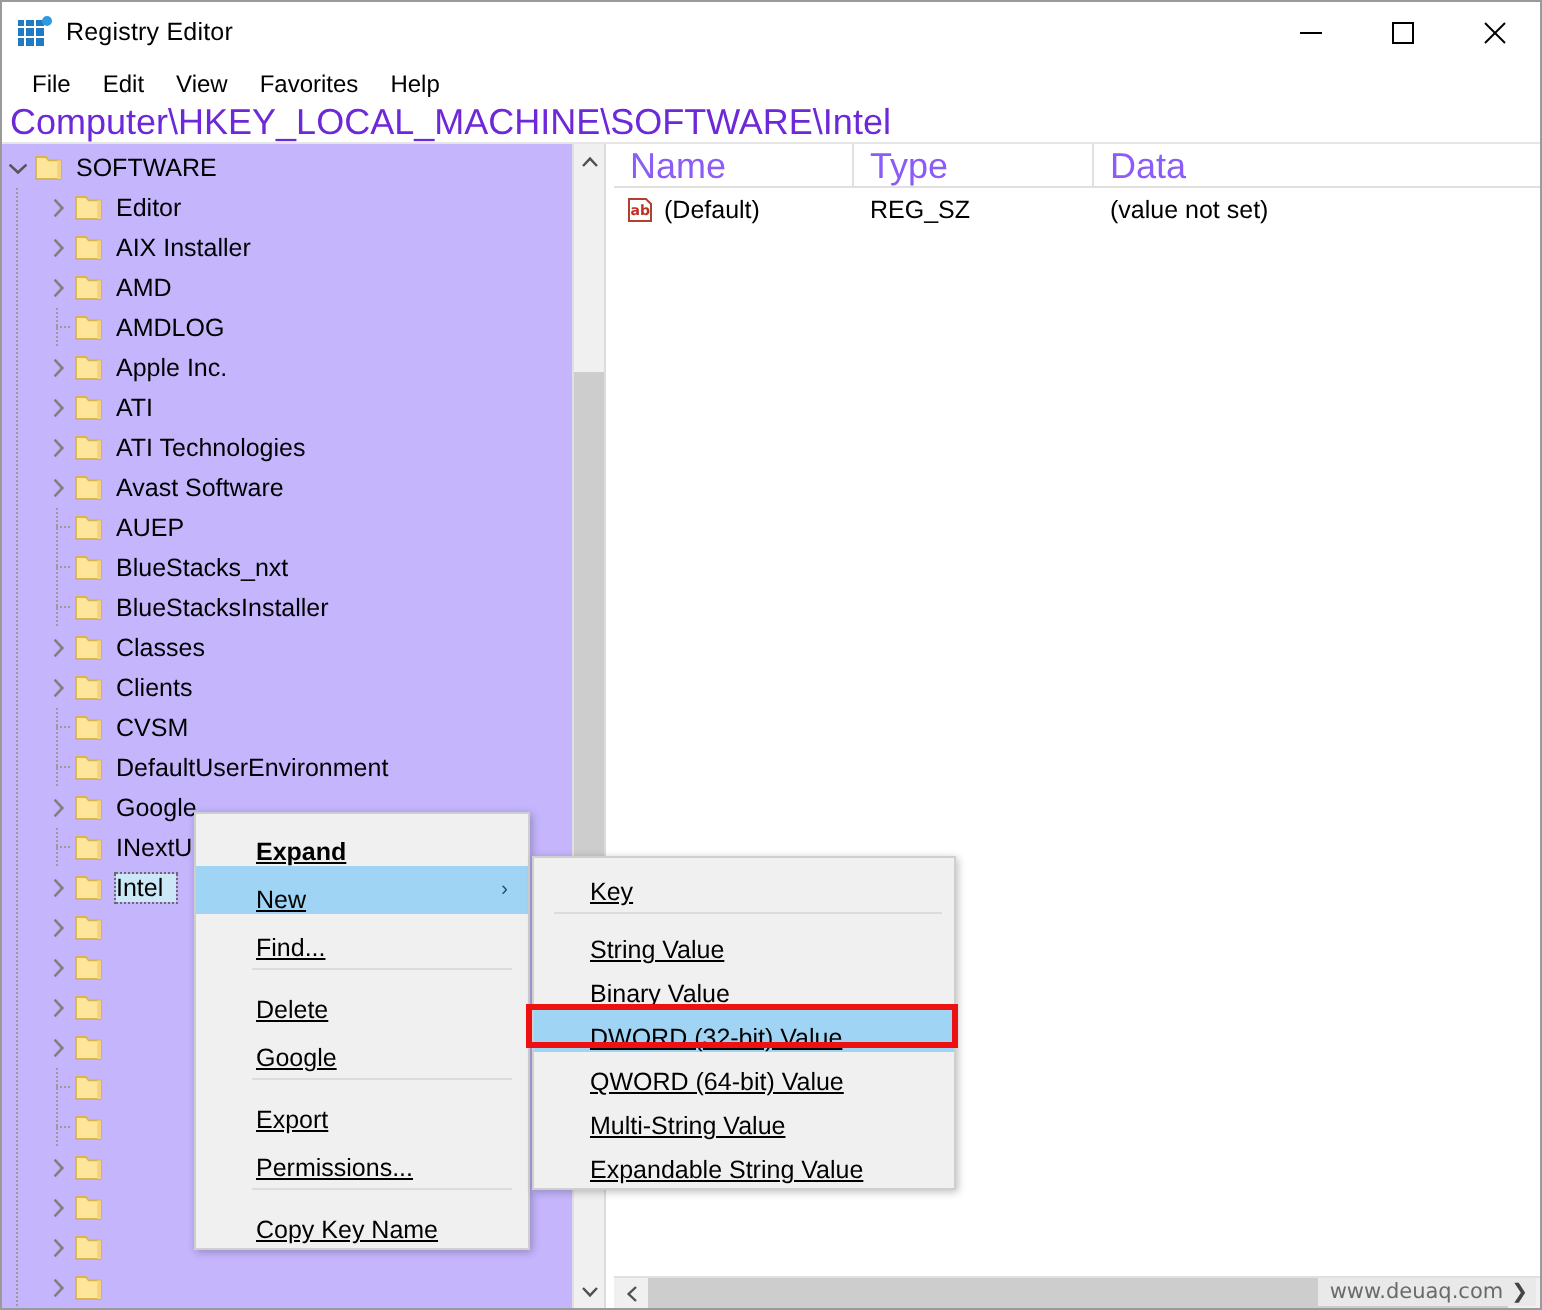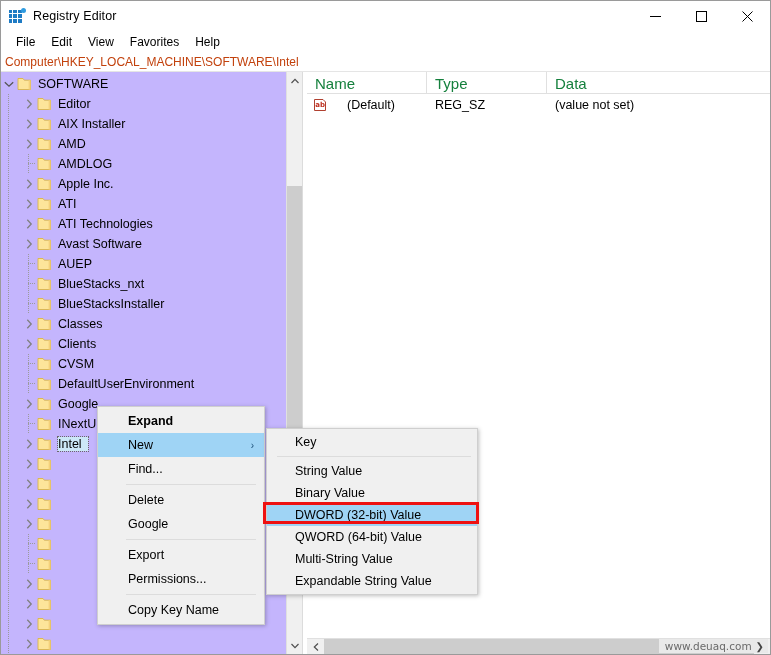--- a/index.html
+++ b/index.html
@@ -81,21 +81,21 @@
   
   .addressbar {
     position: absolute; left: 0; top: 51px;
     width: 769px; height: 20px;
     background: #ffffff;
     border-bottom: 1px solid #e5e5e5;
     display: flex; align-items: center;
     padding-left: 4px;
   }
   .addressbar span {
-    font-size: 12px; color: #c2410c;
+    font-size: 18px; color: #6d28d9;
     white-space: nowrap;
   }
 
   
   .panes {
     position: absolute; left: 0; top: 71px;
     width: 769px; height: 582px;
     display: flex;
   }
   .left-pane {
@@ -211,61 +211,62 @@
     position: absolute; left: 0; top: 0;
     width: 463px; height: 22px;
     display: flex;
     border-bottom: 1px solid #e0e0e0;
     background: #ffffff;
   }
   .col-head {
     height: 22px;
     display: flex; align-items: center;
     padding-left: 8px;
-    font-size: 15px; color: #15803d;
+    font-size: 18px; color: #8b5cf6;
     border-right: 1px solid #e0e0e0;
     white-space: nowrap;
   }
   .col-name { width: 120px; }
   .col-type { width: 120px; }
   .col-data { width: 223px; border-right: none; }
   .list-row {
     position: absolute; left: 0; top: 22px;
     width: 463px; height: 22px;
     display: flex; align-items: center;
     font-size: 12.5px; color: #000000;
   }
   .cell { display: flex; align-items: center; white-space: nowrap; }
   .cell-name { width: 120px; padding-left: 6px; }
   .cell-type { width: 120px; padding-left: 8px; }
   .cell-data { width: 223px; padding-left: 8px; }
   .ab-icon {
     width: 14px; height: 14px; flex: none;
-    margin-right: 20px; position: relative;
+    margin-right: 5px; position: relative;
   }
   .ab-icon svg { display: block; }
 
   
   .ctxmenu {
     position: absolute;
     background: #f0f0f0;
     border: 1px solid #cfcfcf;
     box-shadow: 1px 1px 4px rgba(0,0,0,0.25);
     padding: 2px 0;
     z-index: 50;
   }
   #context-menu { left: 96px; top: 405px; width: 168px; }
   #new-submenu  { left: 265px; top: 427px; width: 212px; }
   .ctx-item {
     position: relative;
     height: 24px;
-    display: flex; align-items: center;
+    display: flex; align-items: flex-end;
     padding-left: 30px; padding-right: 14px;
     font-size: 12.5px; color: #000000;
     white-space: nowrap;
+    text-decoration: underline;
   }
   #new-submenu .ctx-item { padding-left: 28px; height: 22px; }
   .ctx-item.bold { font-weight: bold; }
   .ctx-item.highlight { background: #9fd4f5; }
   .ctx-item .sub-arrow {
     position: absolute; right: 10px; top: 50%;
     transform: translateY(-50%);
     color: #1b4f78; font-size: 10px;
   }
   .ctx-sep {

